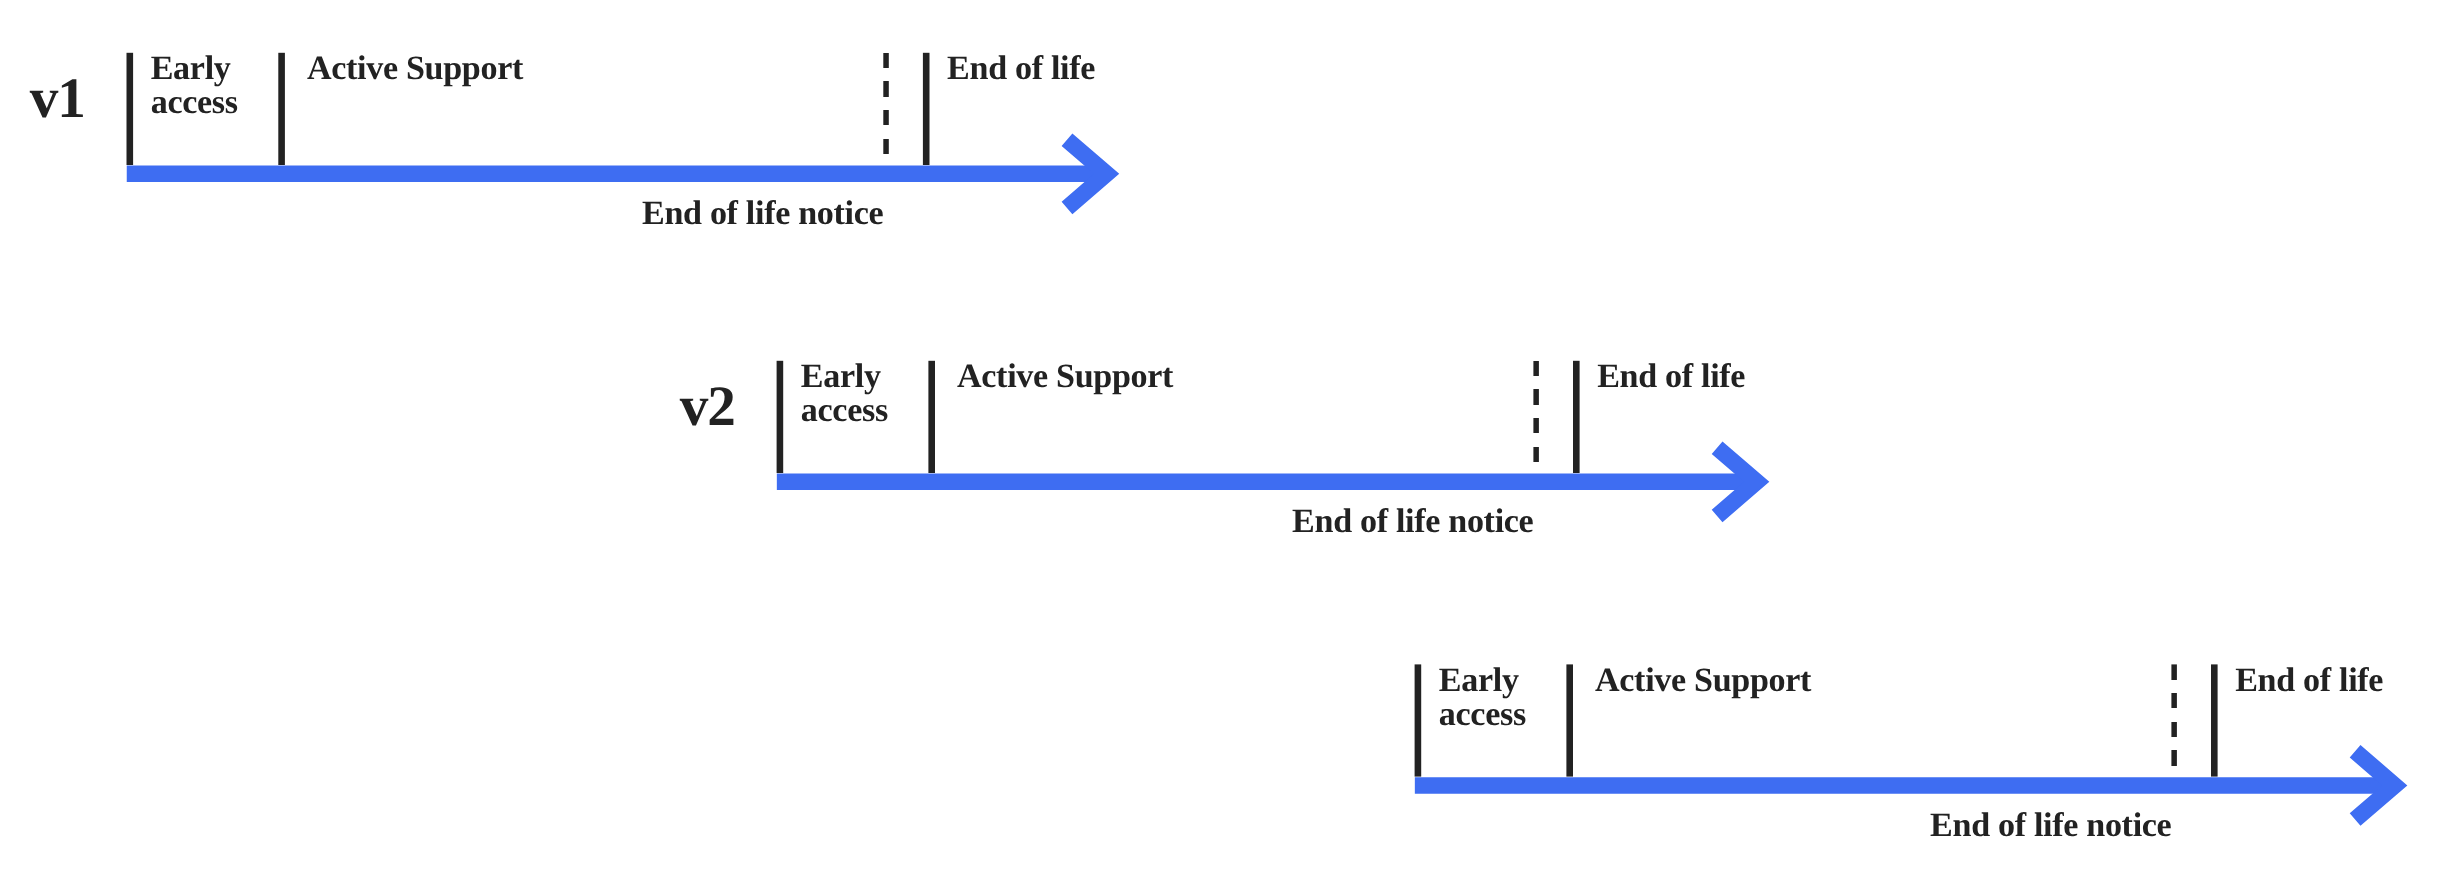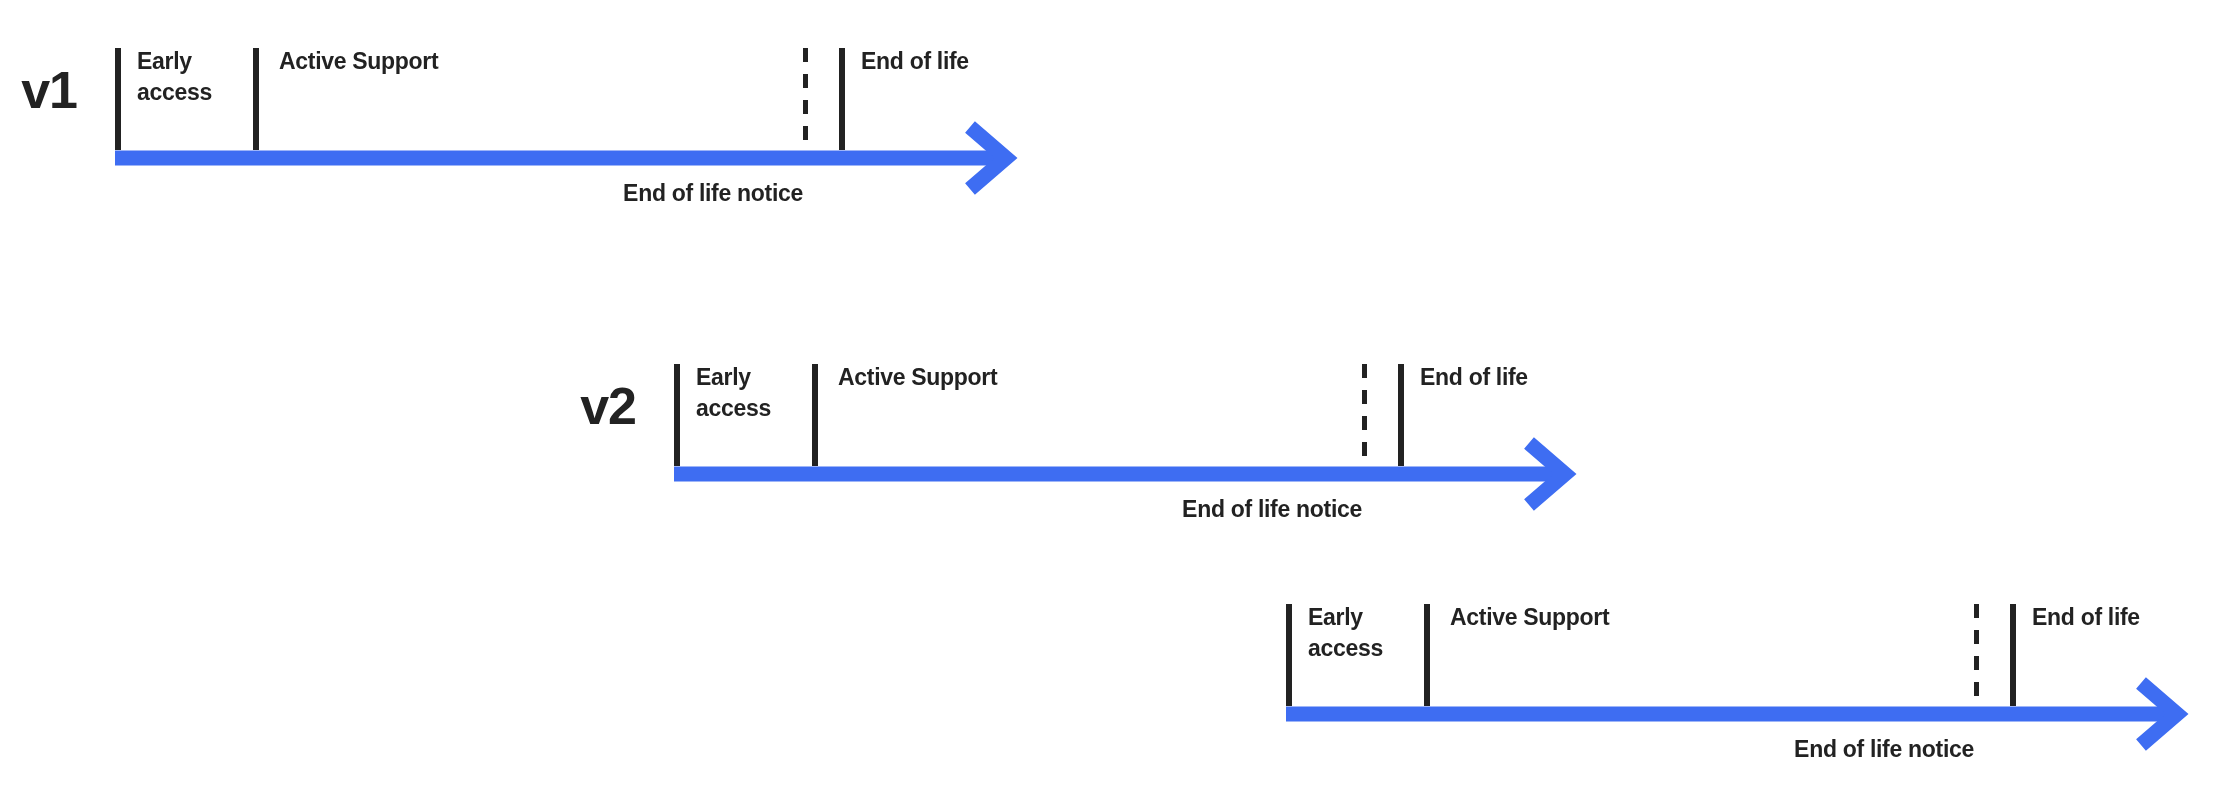--- a/index.html
+++ b/index.html
@@ -8,30 +8,30 @@
     --bg: #ffffff;
   }
   * { margin: 0; padding: 0; box-sizing: border-box; }
   html, body { background: var(--bg); }
   .canvas {
     position: relative;
     width: 2228px;
     height: 812px;
     background: var(--bg);
     overflow: hidden;
-    font-family: Liberation Sans, sans-serif;
+    font-family: Liberation Serif, serif;
     color: var(--ink);
   }
   .timeline {
     position: absolute;
     width: 920px;
     height: 175px;
   }
   .row1 { left: 115px;  top: 48px;  }
-  .row2 { left: 674px;  top: 328px; margin-top: 36px; }
+  .row2 { left: 706px;  top: 328px; }
   .row3 { left: 1286px; top: 604px; }
 
   .version {
     position: absolute;
     left: -170px;
     top: 14px;
     width: 132px;
     text-align: right;
     font-size: 52px;
     font-weight: 700;
@@ -55,21 +55,21 @@
       to bottom,
       var(--ink) 0 14px,
       transparent 14px 26px
     );
   }
   .t-eol { left: 724px; }
 
   .lbl {
     position: absolute;
     top: -2px;
-    font-size: 23px;
+    font-size: 31px;
     font-weight: 700;
     line-height: 31px;
     letter-spacing: -0.3px;
     color: var(--ink);
   }
   .lbl-early  { left: 22px;  width: 112px; }
   .lbl-active { left: 164px; white-space: nowrap; }
   .lbl-eol    { left: 746px; white-space: nowrap; }
   .lbl-notice {
     top: 130px;

